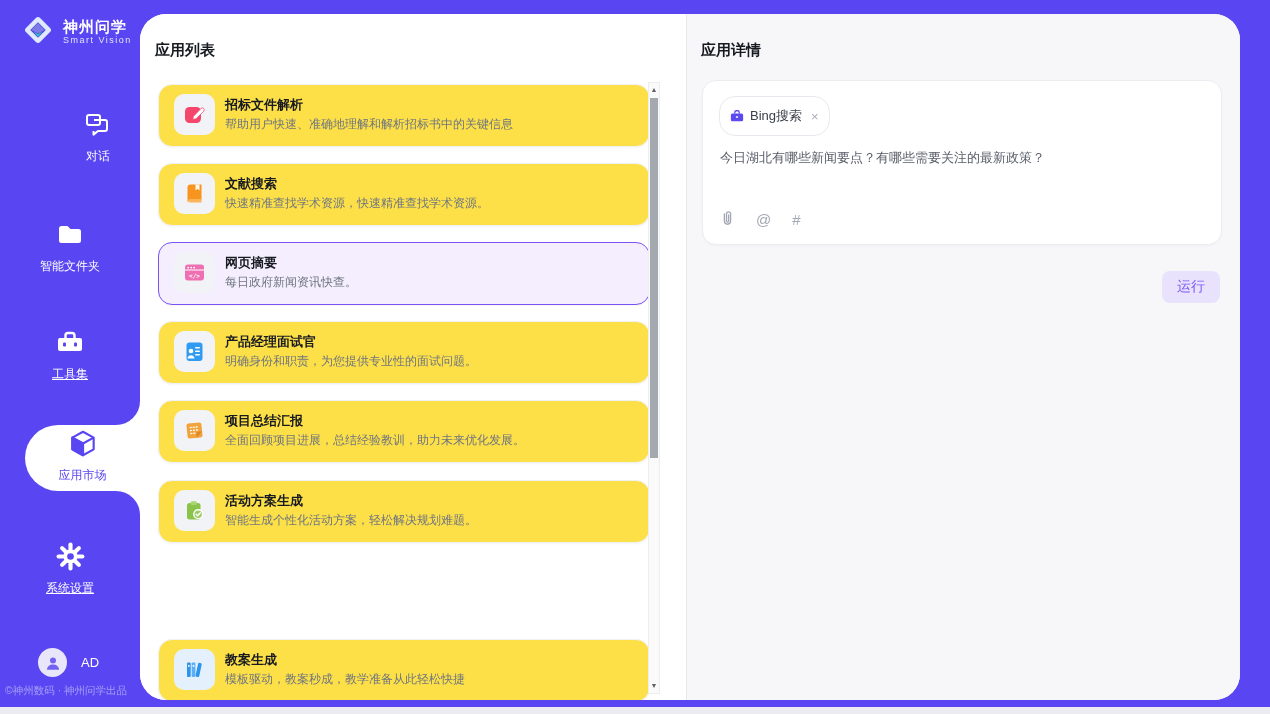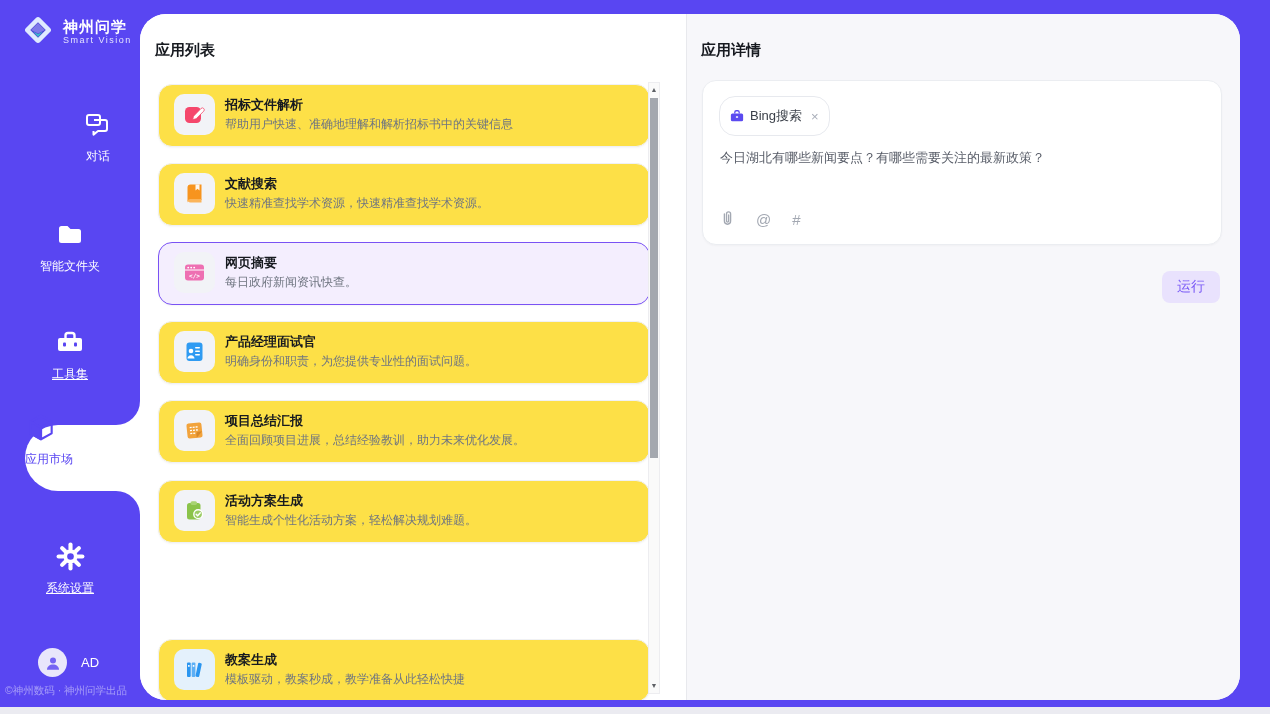--- a/index.html
+++ b/index.html
@@ -18,21 +18,21 @@
   .logo-text .en{color:#e4e2ff;font-size:9px;letter-spacing:1.5px;line-height:11px;}
   .nav-item{position:absolute;left:0;width:140px;display:flex;flex-direction:column;align-items:center;gap:4px;cursor:pointer;}
   .nav-item .lbl{color:#fff;font-size:12px;}
   .nav-item .lbl.u{text-decoration:underline;}
   .nav-chat{top:110px;margin-left:28px;} .nav-folder{top:220px;} .nav-tools{top:328px;} .nav-gear{top:541px;}
   .pill{position:absolute;left:25px;top:425px;width:115px;height:66px;background:#fff;border-radius:33px 0 0 33px;}
   .notch{position:absolute;left:116px;width:24px;height:24px;background:#fff;}
   .notch.t{top:401px;} .notch.b{top:491px;}
   .notch.t::after{content:"";position:absolute;inset:0;background:#5946f2;border-bottom-right-radius:24px;}
   .notch.b::after{content:"";position:absolute;inset:0;background:#5946f2;border-top-right-radius:24px;}
-  .nav-market{position:absolute;left:25px;top:412px;width:115px;display:flex;flex-direction:column;align-items:flex-start;gap:3px;cursor:pointer;}
+  .nav-market{position:absolute;left:25px;top:428px;width:115px;display:flex;flex-direction:column;align-items:center;gap:3px;cursor:pointer;}
   .nav-market .lbl{color:#5946f2;font-size:12px;}
   .user-row{position:absolute;left:38px;top:648px;display:flex;align-items:center;gap:14px;cursor:pointer;}
   .avatar{width:29px;height:29px;border-radius:50%;background:#e9e6fb;display:flex;align-items:center;justify-content:center;}
   .user-name{color:#fff;font-size:13px;}
   .side-footer{position:absolute;left:5px;top:684px;width:140px;color:rgba(255,255,255,.45);font-size:10.5px;}
 
   
   .surface{position:absolute;left:140px;top:14px;width:1100px;height:686px;background:#fff;border-radius:26px;overflow:hidden;}
   .divider{position:absolute;left:546px;top:0;width:1px;height:100%;background:#e8e9ed;}
 

